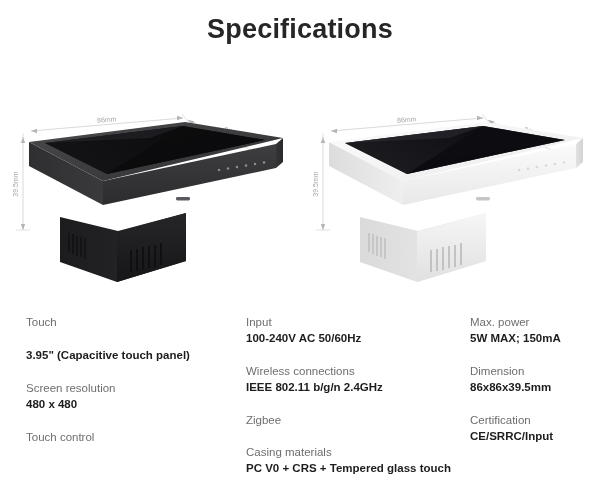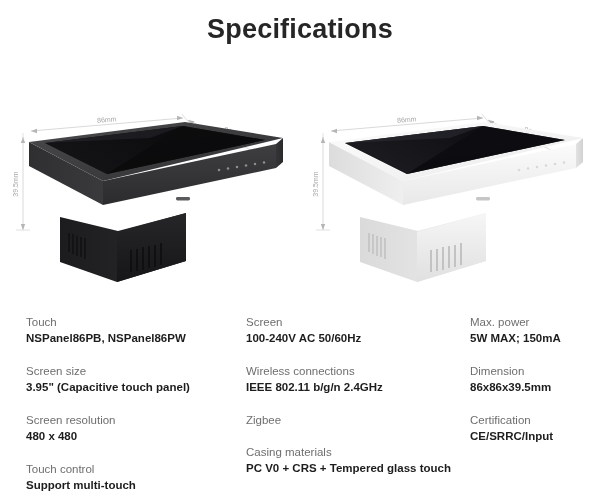--- a/index.html
+++ b/index.html
@@ -293,39 +293,36 @@
 
       <rect x="176" y="97" width="14" height="3.5" rx="1.4" fill="#c6c6c6"></rect>
     </svg>
   </div>
 
   <div id="spec-grid">
 
     <div class="spec-col" id="spec-col-0">
       <div class="spec-row">
         <div class="spec-label">Touch</div>
-        <div class="spec-value">NSPanel86PB, NSPanel86PW</div>
-      </div>
-      <div class="spec-row">
-        <div class="spec-label">Screen size</div>
+      </div>
+      <div class="spec-row">
         <div class="spec-value">3.95" (Capacitive touch panel)</div>
       </div>
       <div class="spec-row">
         <div class="spec-label">Screen resolution</div>
         <div class="spec-value">480 x 480</div>
       </div>
       <div class="spec-row">
         <div class="spec-label">Touch control</div>
-        <div class="spec-value">Support multi-touch</div>
       </div>
     </div>
 
     <div class="spec-col" id="spec-col-1">
       <div class="spec-row">
-        <div class="spec-label">Screen</div>
+        <div class="spec-label">Input</div>
         <div class="spec-value">100-240V AC 50/60Hz</div>
       </div>
       <div class="spec-row">
         <div class="spec-label">Wireless connections</div>
         <div class="spec-value">IEEE 802.11 b/g/n 2.4GHz</div>
       </div>
       <div class="spec-row">
         <div class="spec-label">Zigbee</div>
       </div>
       <div class="spec-row">

